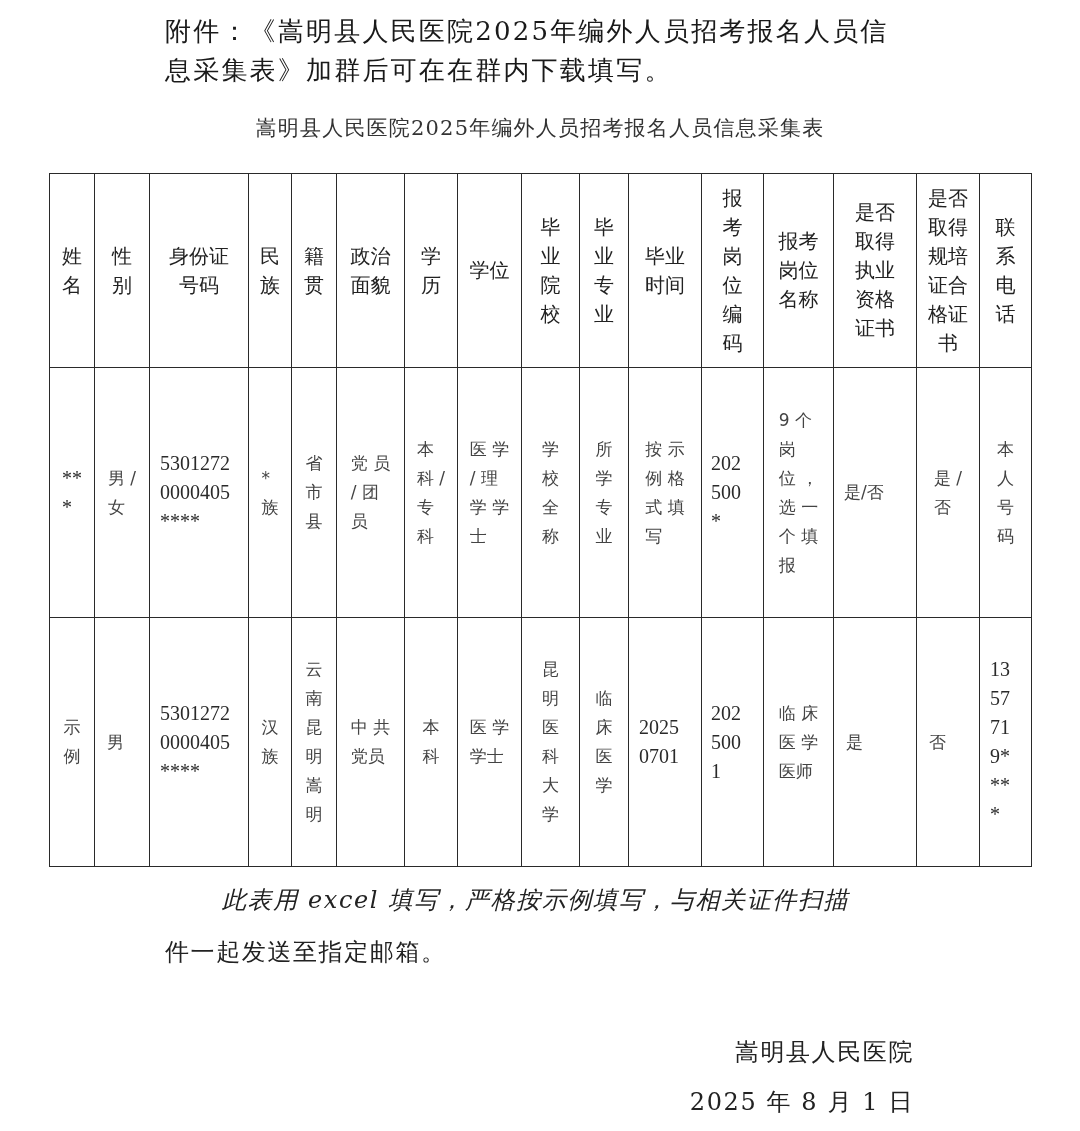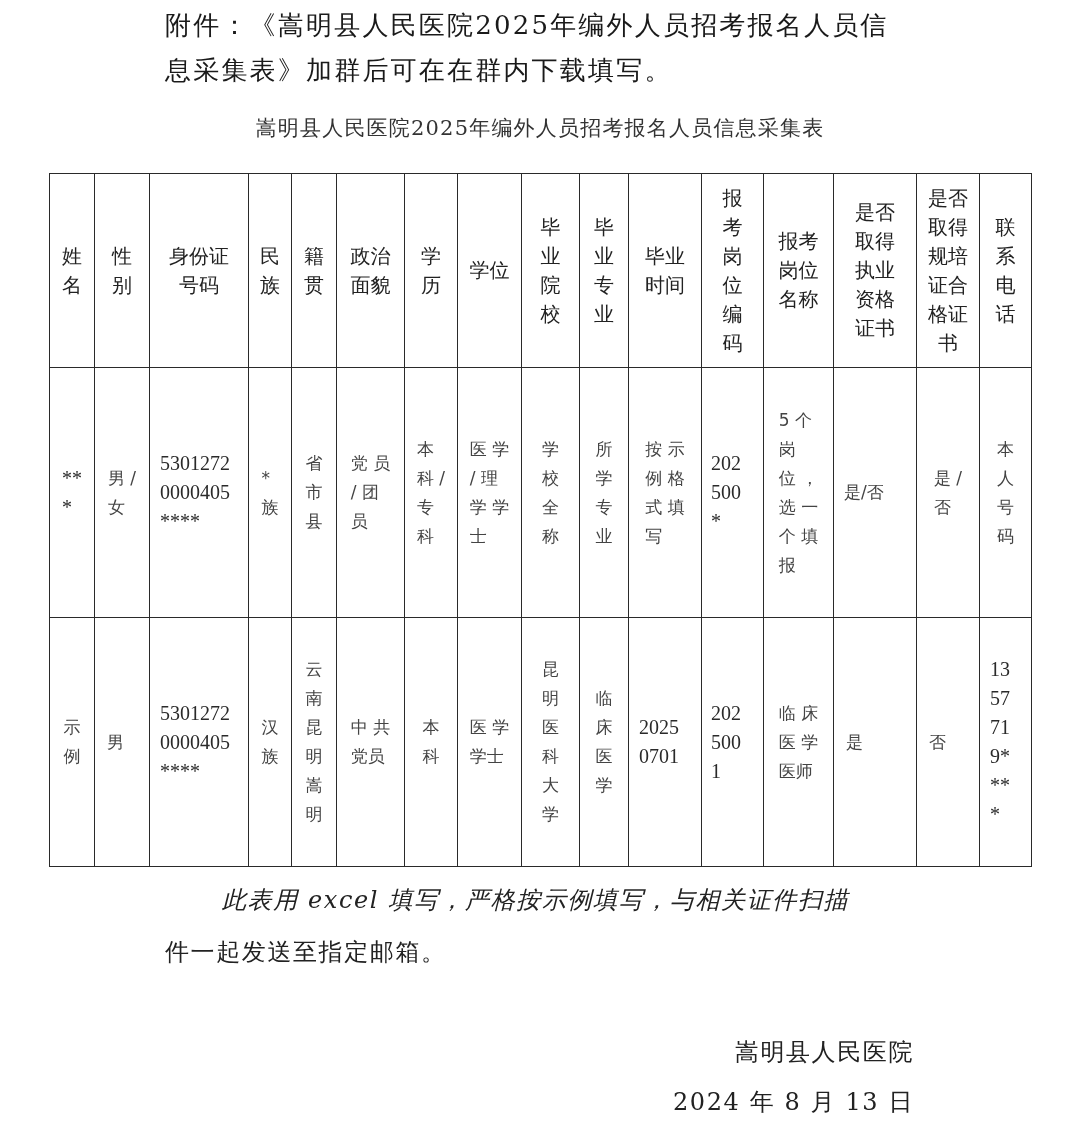--- a/index.html
+++ b/index.html
@@ -48,21 +48,21 @@
     font-family: "DejaVu Serif", "Liberation Serif", serif; white-space: nowrap; color: #222;
   }
   .sign {
     position: absolute; right: 166px; font-size: 24px; letter-spacing: 1.6px;
     font-family: "DejaVu Serif", "Liberation Serif", serif; white-space: nowrap; color: #222; text-align: center;
   }
 </style>
 </head>
 <body>
 
-<div class="para" style="top:8px;">附件：《嵩明县人民医院2025年编外人员招考报名人员信</div>
+<div class="para" style="top:14px;">附件：《嵩明县人民医院2025年编外人员招考报名人员信</div>
 <div class="para" style="top:53px;">息采集表》加群后可在在群内下载填写。</div>
 <div class="title">嵩明县人民医院2025年编外人员招考报名人员信息采集表</div>
 
 <table class="form">
   <colgroup>
     <col style="width:45px">
       <col style="width:55px">
       <col style="width:99px">
       <col style="width:43px">
     <col style="width:45px">
@@ -162,21 +162,21 @@
 学
 专
 业</span></td>
     <td><span class="c" style="white-space:pre">按 示
 例 格
 式 填
 写</span></td>
     <td style="text-align:left;padding-left:9px"><span class="num" style="white-space:pre-line">202
 500
 *</span></td>
-    <td><span class="c" style="white-space:pre">5 个
+    <td><span class="c" style="white-space:pre">9 个
 岗
 位 ，
 选 一
 个 填
 报</span></td>
     <td style="text-align:left;padding-left:10px"><span class="c">是/否</span></td>
     <td><span class="c" style="white-space:pre">是 /
 否</span></td>
     <td><span class="c" style="white-space:pre-line">本
 人
@@ -230,13 +230,13 @@
 9*
 **
 *</span></td>
   </tr>
 </tbody>
   </table>
 
 <div class="note" style="left:222px; top:884px;font-style:italic;">此表用 excel 填写，严格按示例填写，与相关证件扫描</div>
 <div class="note" style="left:165px; top:936px;">件一起发送至指定邮箱。</div>
 <div class="sign" style="top:1036px;">嵩明县人民医院</div>
-<div class="sign" style="top:1086px;">2024 年 8 月 13 日</div>
+<div class="sign" style="top:1086px;">2025 年 8 月 1 日</div>
 
 </body></html>

